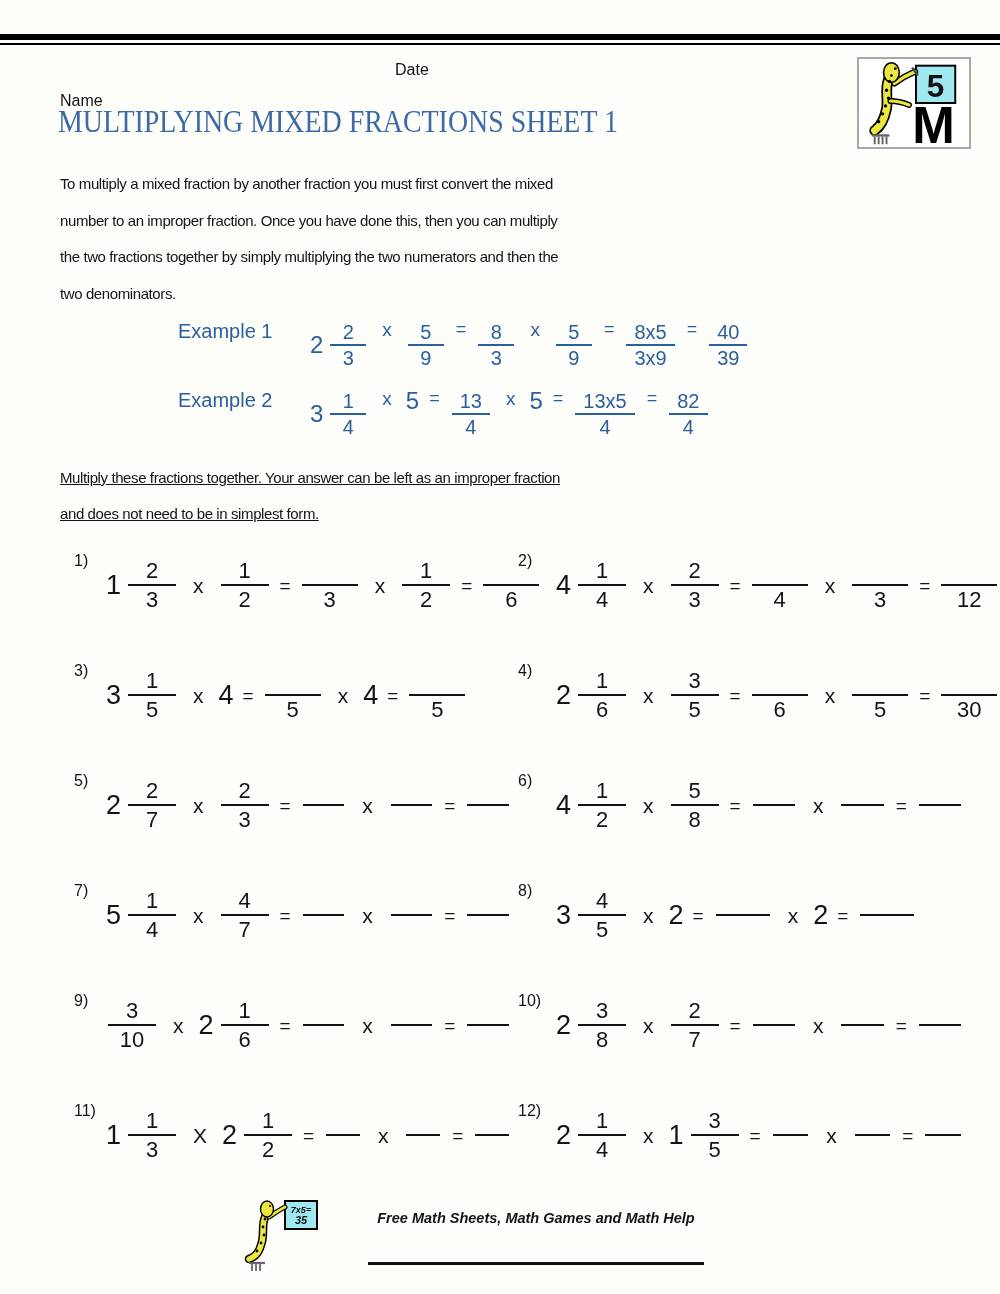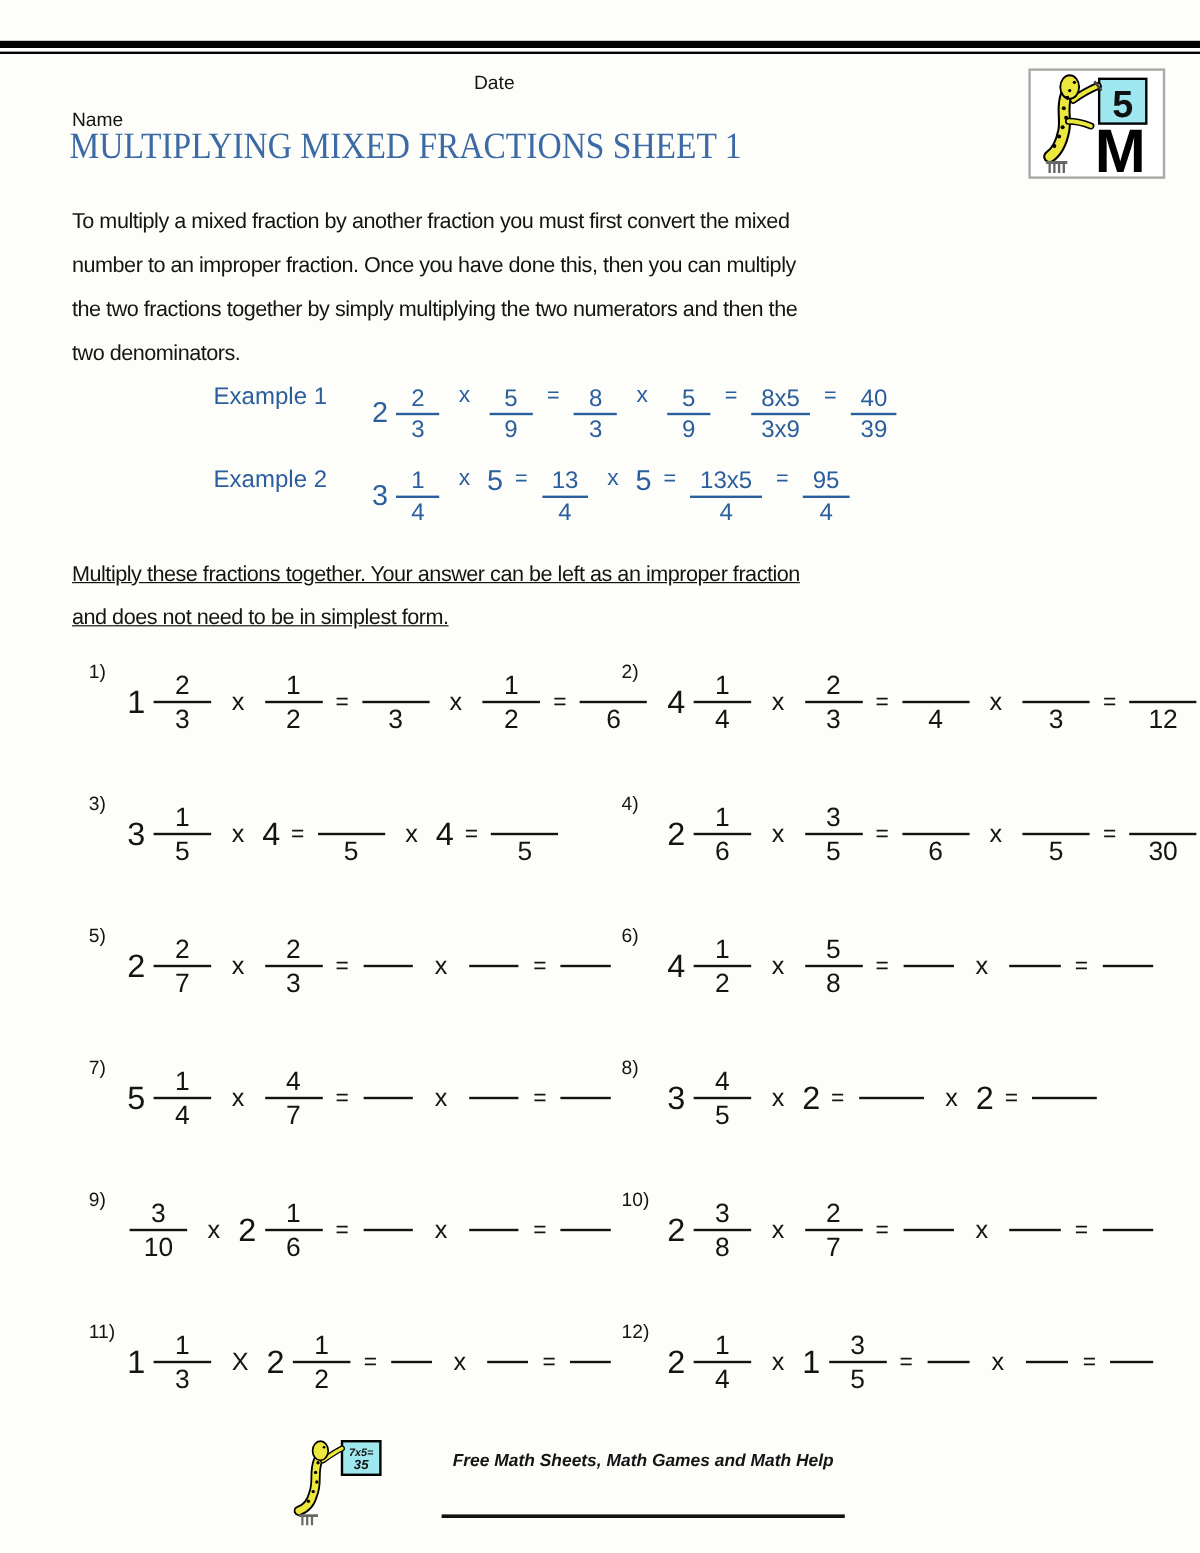--- a/index.html
+++ b/index.html
@@ -11,21 +11,21 @@
   }
   .topbar{position:absolute;top:34px;left:0;width:1000px;height:3px;
     border-top:6px solid #000;border-bottom:2px solid #000;background:#fff;}
   .hdr-name{position:absolute;left:60px;top:61px;font-size:16px;margin-top:31px;}
   .hdr-date{position:absolute;left:395px;top:61px;font-size:16px;}
   .logo-box{position:absolute;left:857px;top:57px;width:114px;height:92px;
     border:2px solid #a9a9a9;background:#fff;box-sizing:border-box;}
   .title{position:absolute;left:58px;top:104px;font-family:"Liberation Serif",serif;
     font-size:31px;color:var(--title-blue);white-space:nowrap;
     transform:scaleX(0.9);transform-origin:left top;}
-  .para{position:absolute;left:60px;width:920px;font-size:18px;letter-spacing:-0.4px;
+  .para{position:absolute;left:60px;width:920px;font-size:15px;letter-spacing:-0.4px;
     line-height:36.5px;white-space:pre-line;}
   .intro{top:166px;}
   .instruction{top:460px;line-height:36px;text-decoration:underline;}
   .examples{position:absolute;left:178px;top:320px;}
   .ex-row{display:flex;align-items:flex-start;height:69px;color:var(--ex-blue);}
   .ex-label{font-size:20px;width:132px;flex:none;}
   .ex-row .whole{font-size:24px;}
   .ex-row .fn,.ex-row .fd{font-size:20px;line-height:24px;min-width:36px;padding:0 8px;}
   .ex-row .fn{border-bottom:2px solid var(--ex-blue);}
   .ex-row .op.x{margin:0 14px;font-size:19px;}
@@ -159,21 +159,21 @@
       </span>
       <span class="op x">x</span>
       <span class="whole">5</span>
       <span class="op eq">=</span>
       <span class="fr">
         <span class="fn">13x5</span>
         <span class="fd">4</span>
       </span>
       <span class="op eq">=</span>
       <span class="fr">
-        <span class="fn">95</span>
+        <span class="fn">82</span>
         <span class="fd">4</span>
       </span>
     </div>
   </div>
 
 <div class="para instruction">Multiply these fractions together. Your answer can be left as an improper fraction
 and does not need to be in simplest form.</div>
 
 <div class="problems">
     <div class="pcell">

